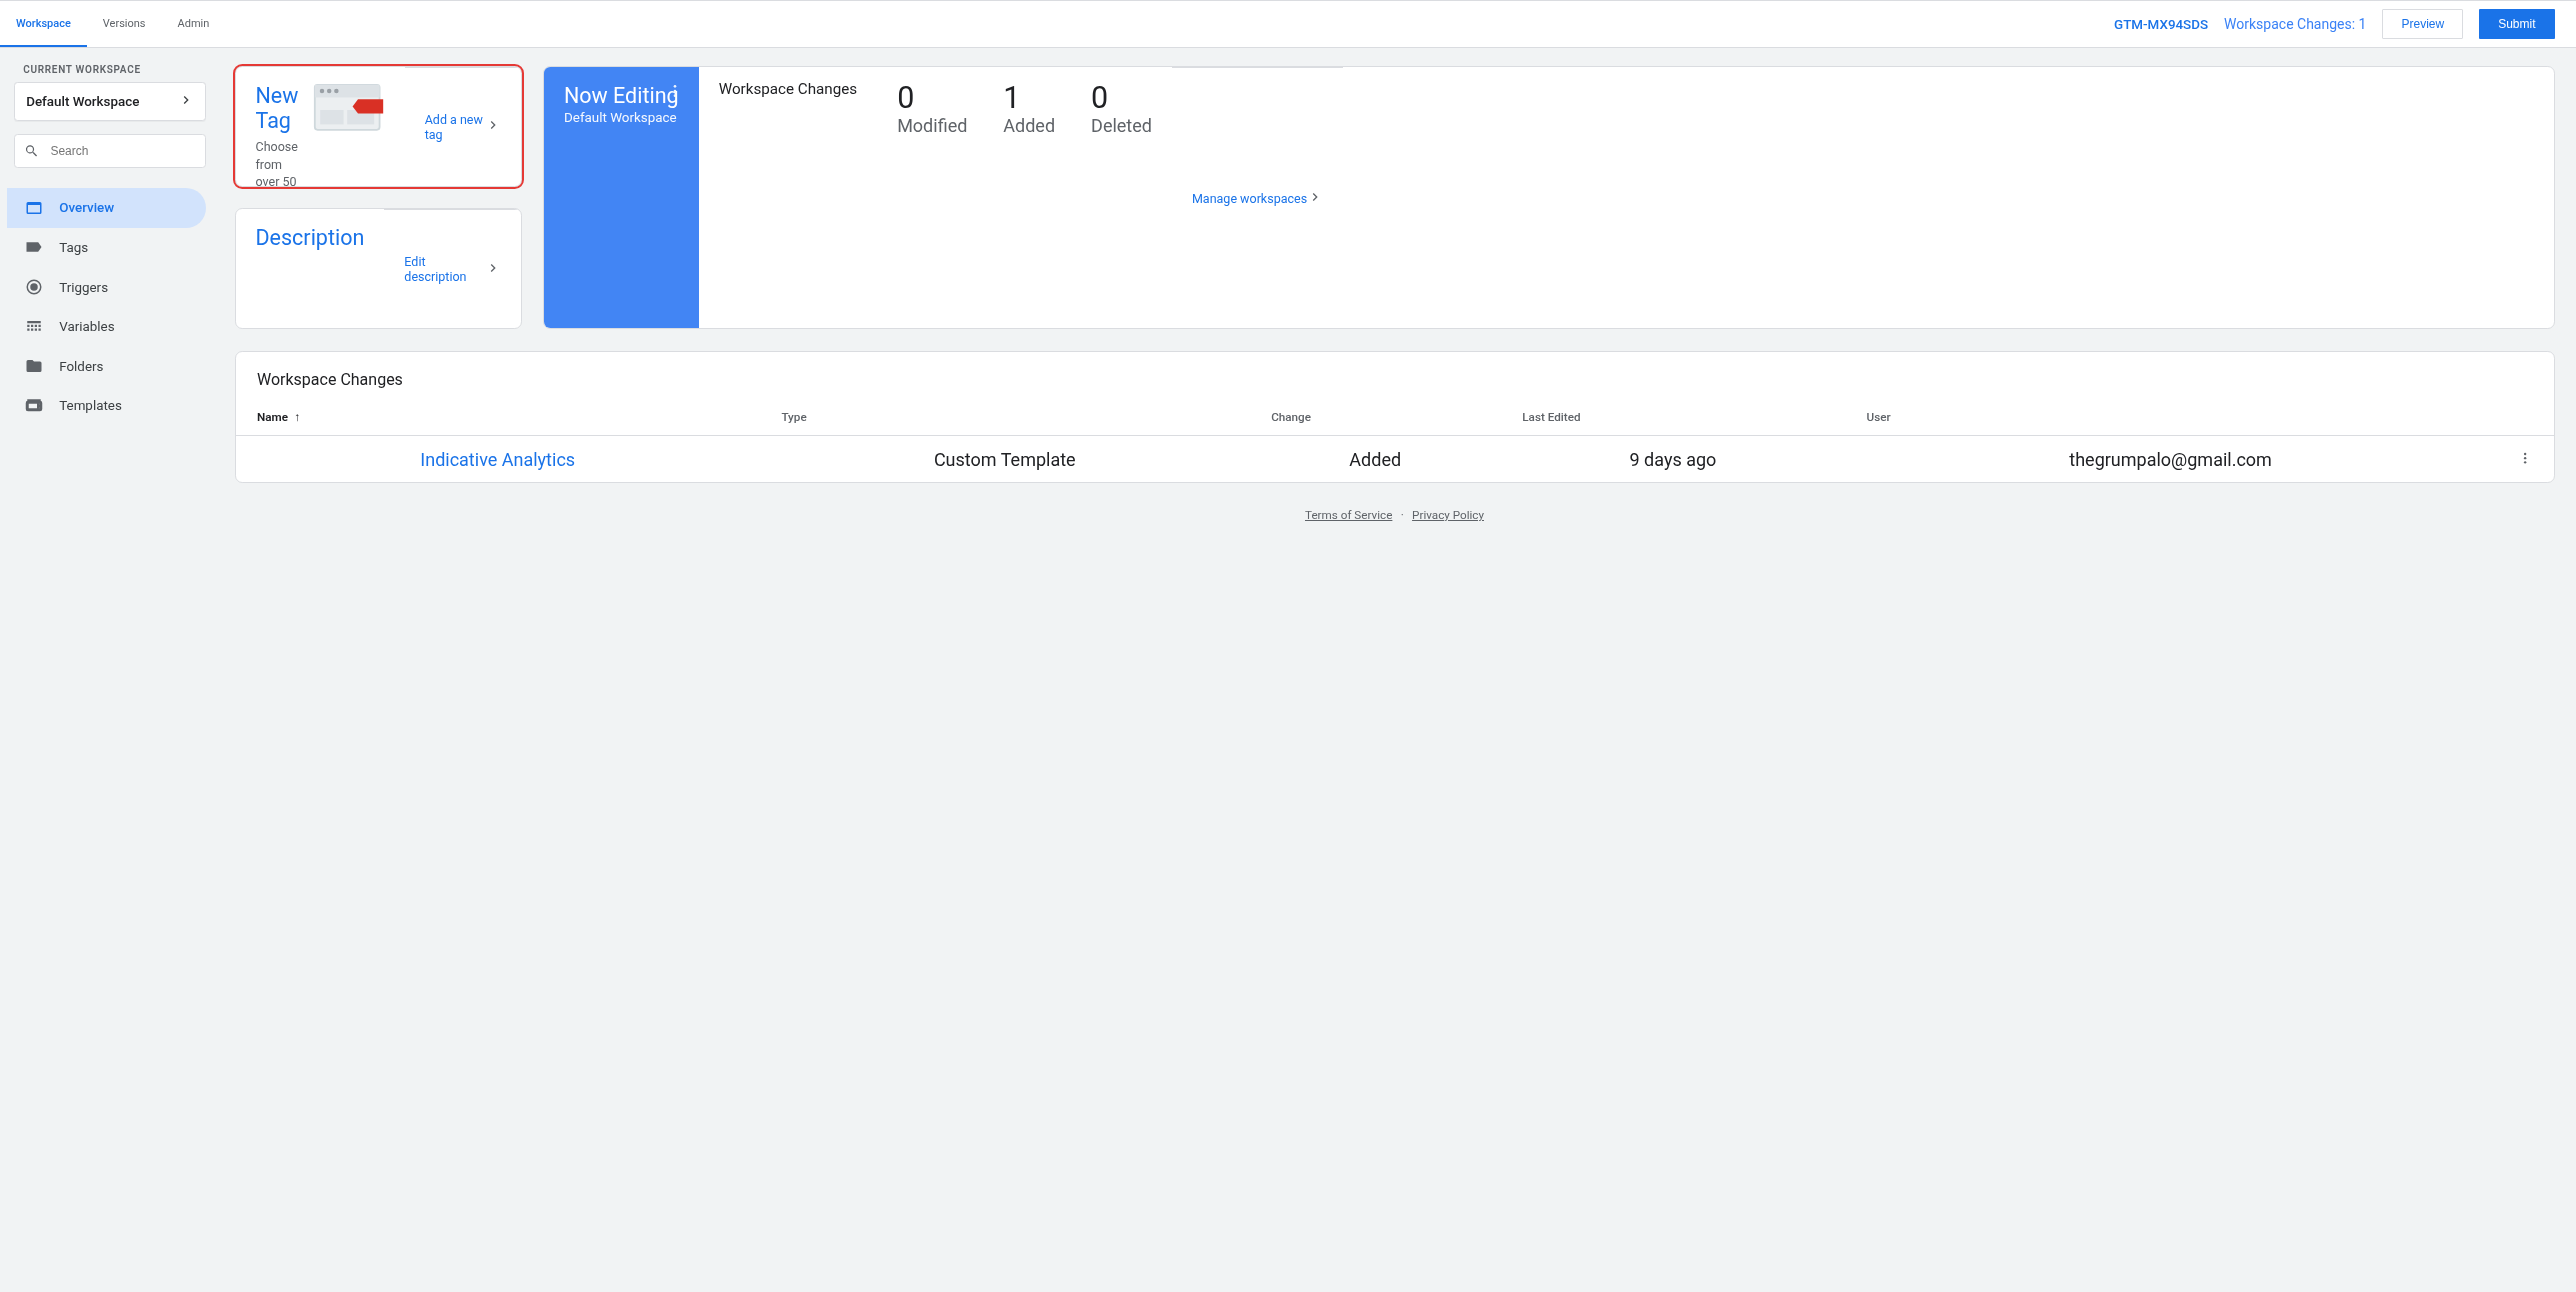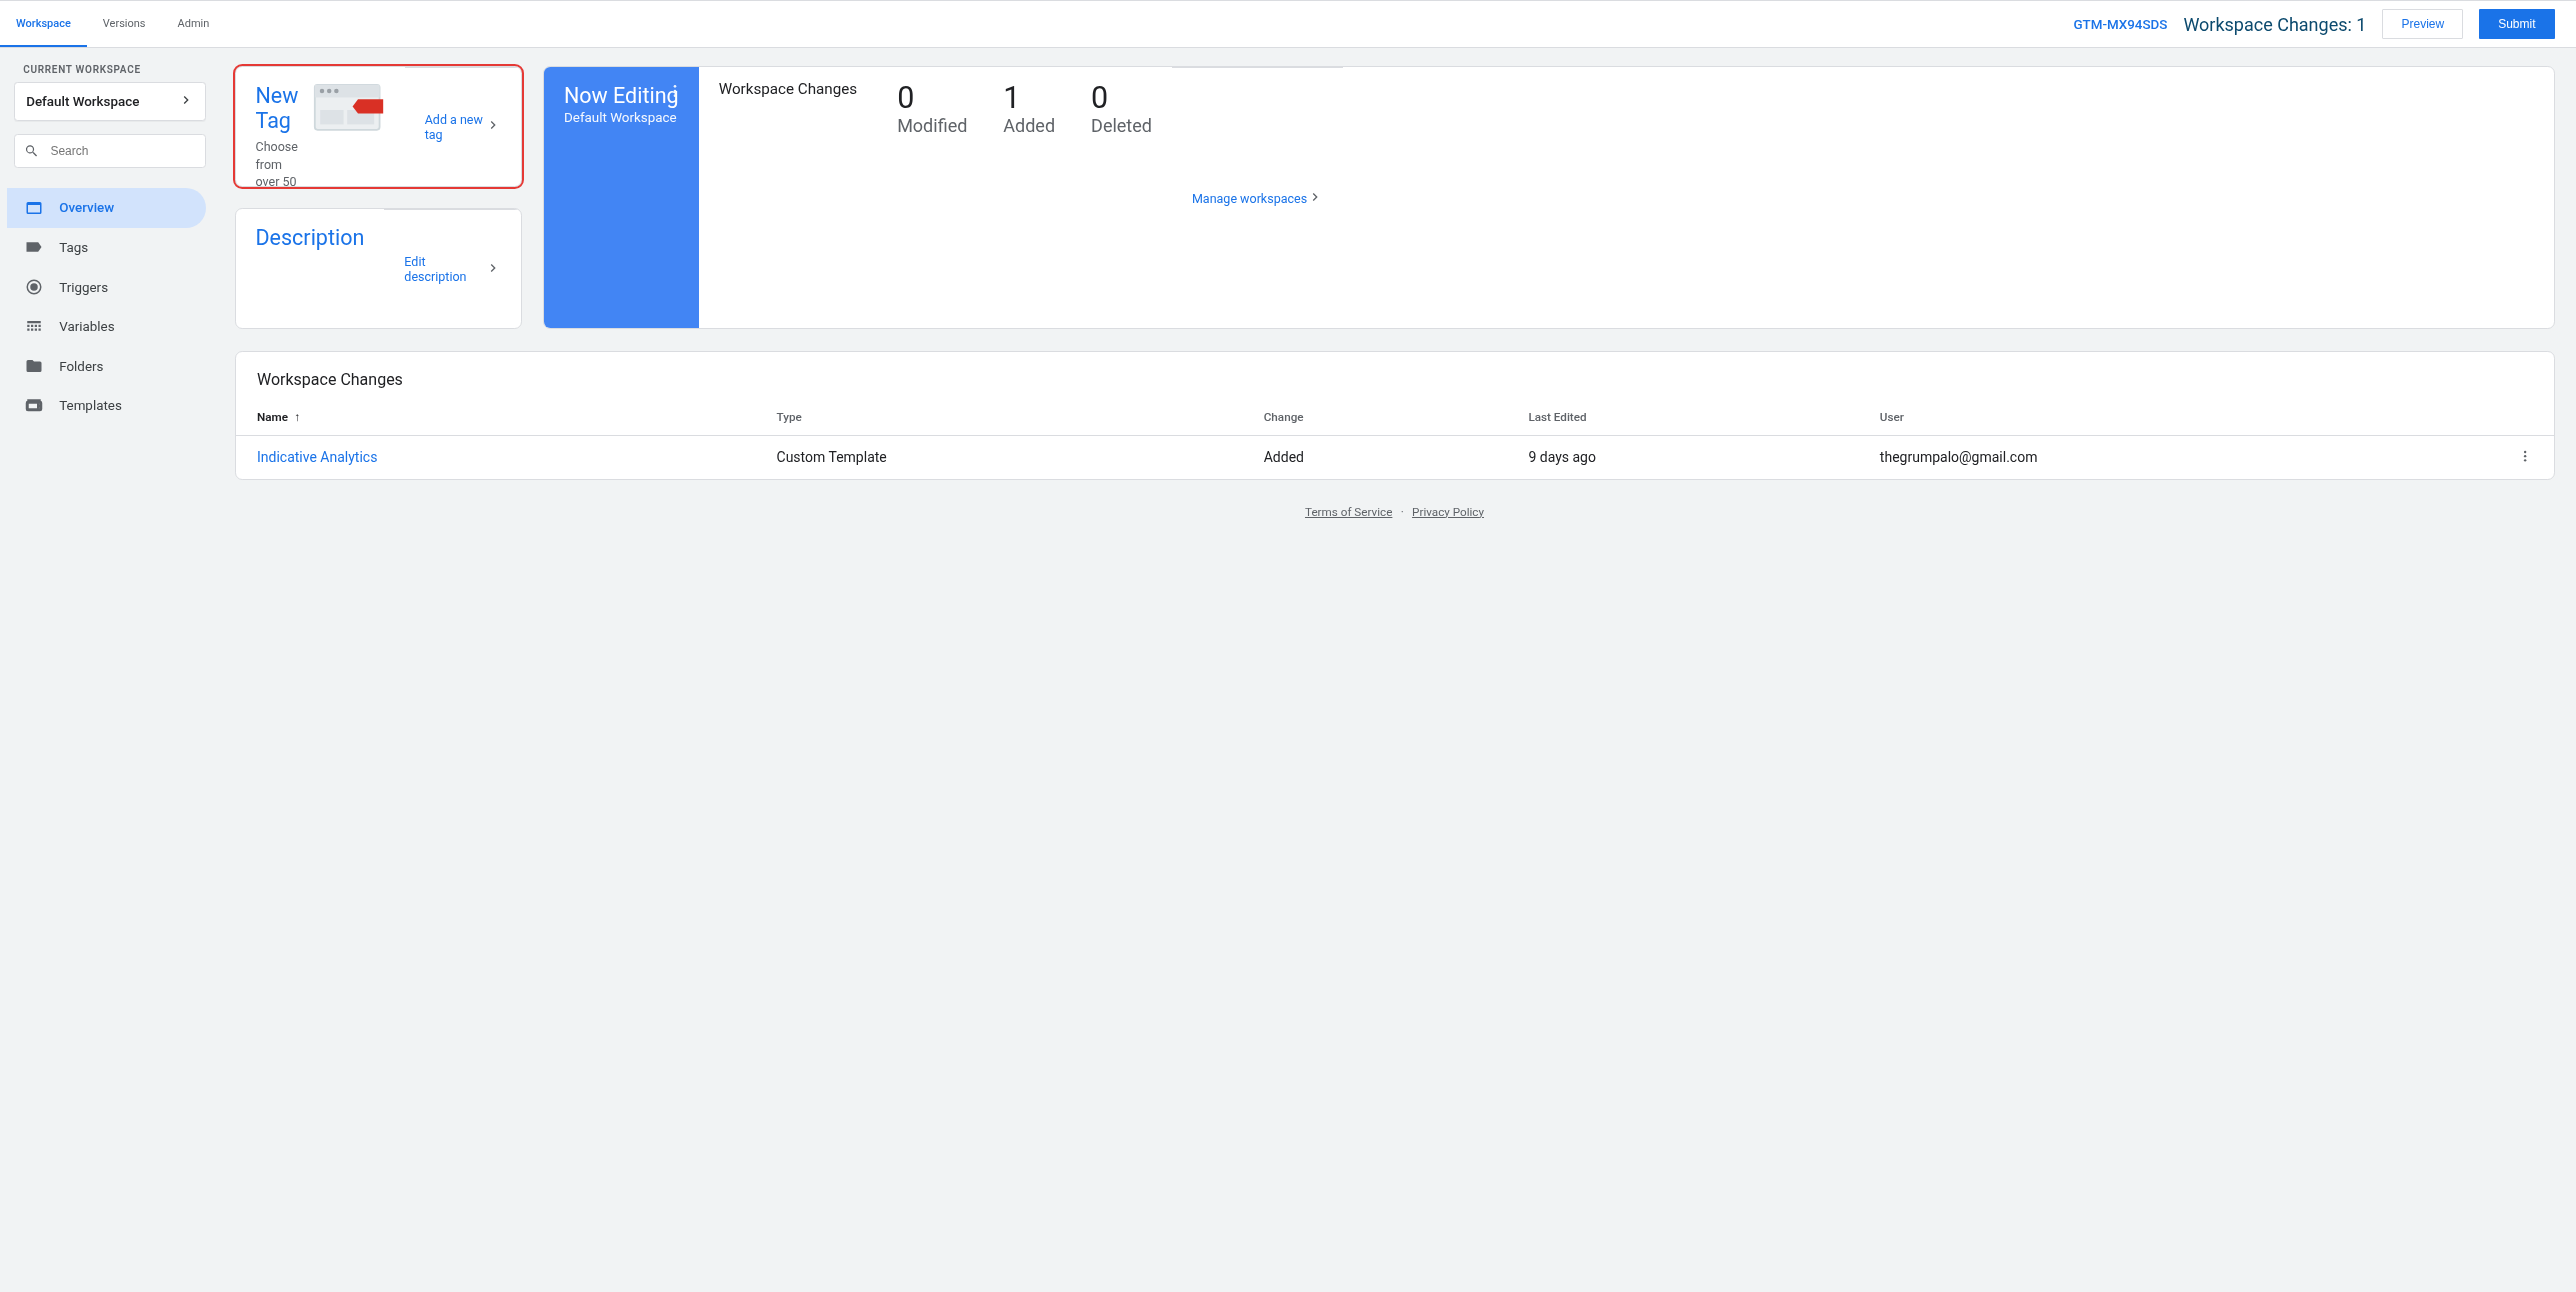--- a/index.html
+++ b/index.html
@@ -5,21 +5,21 @@
   * { box-sizing: border-box; margin: 0; padding: 0; }
   body { font-family: "Google Sans", Roboto, Arial, sans-serif; background: #f1f3f4; color: #202124; font-size: 12.5px; }
   
   
   .topbar { display: flex; align-items: center; justify-content: space-between; background: #fff; border-bottom: 0.9px solid #dadce0; height: 48px; padding: 0 21.5px 0 0; border-top: 0.9px solid #dadce0; }
   .topbar-left { display: flex; align-items: center; height: 100%; }
   .top-tab { padding: 8px 16px; height: 100%; display: flex; align-items: center; font-size: 11px; color: #5f6368; cursor: pointer; border-bottom: 2.7px solid transparent; }
   .top-tab.active { color: #1a73e8; border-bottom-color: #1a73e8; font-weight: 500; }
   .topbar-right { display: flex; align-items: center; gap: 16px; }
   .container-id { color: #1a73e8; font-weight: 500; font-size: 13.4px; }
-  .ws-changes { color: #0c4a6e; font-size: 18px; }
+  .ws-changes { color: #3b82f6; font-size: 14px; }
   .btn { padding: 7.2px 18px; border-radius: 1px; font-size: 12px; font-weight: 500; cursor: pointer; border: 0.9px solid transparent; }
   .btn-outline { background: #fff; color: #1a73e8; border: 0.9px solid #dadce0; }
   .btn-primary { background: #1a73e8; color: #fff; }
 
   
   .main { display: flex; }
   .sidebar { width: 213px; padding: 16px 7.2px 7.2px 7.2px; flex-shrink: 0; }
   .content { flex: 1; padding: 18px 21.5px 9px 21.5px; }
 
   
@@ -58,21 +58,21 @@
   .card-green .card-header h2 { font-size: 21.5px; font-weight: 400; }
   .card-green .body-text { padding: 16px 20px; font-size: 14.3px; color: #3c4043; line-height: 1.45; }
   .desc-body { min-height: 63px; }
 
   
   .table-card { background: #fff; border: 0.9px solid #dadce0; border-radius: 7.2px; margin-bottom: 21.5px; }
   .table-title { font-size: 16px; padding: 18px 21.5px 10.8px 21.5px; }
   .table { width: 100%; border-collapse: collapse; }
   .table th { text-align: left; font-weight: 500; font-size: 11.7px; color: #5f6368; padding: 10.8px 21.5px; border-bottom: 0.9px solid #dadce0; }
   .table th.name-col { color: #202124; font-weight:600; }
-  .table td { padding: 12.5px 21.5px; border-bottom: none; font-size: 14px; }
+  .table td { padding: 12.5px 21.5px; border-bottom: none; font-size: 18px; text-align: center; }
   .table td.link { color: #1a73e8; cursor: pointer; }
   .arrow-up { margin-left: 3.6px; }
   .row-kebab { color: #5f6368; text-align: right; cursor:pointer; }
 
   
   .activity-card { background:#fff; border:0.9px solid #dadce0; border-radius:7.2px; padding:18px 21.5px; display:flex; justify-content:space-between; align-items:center; font-size:16px; cursor:pointer; margin-bottom: 27px; }
   .activity-card .chev { color:#5f6368; }
 
   
   .footer { text-align:center; padding: 3.6px 0 18px 0; font-size:11.7px; color:#5f6368; }

